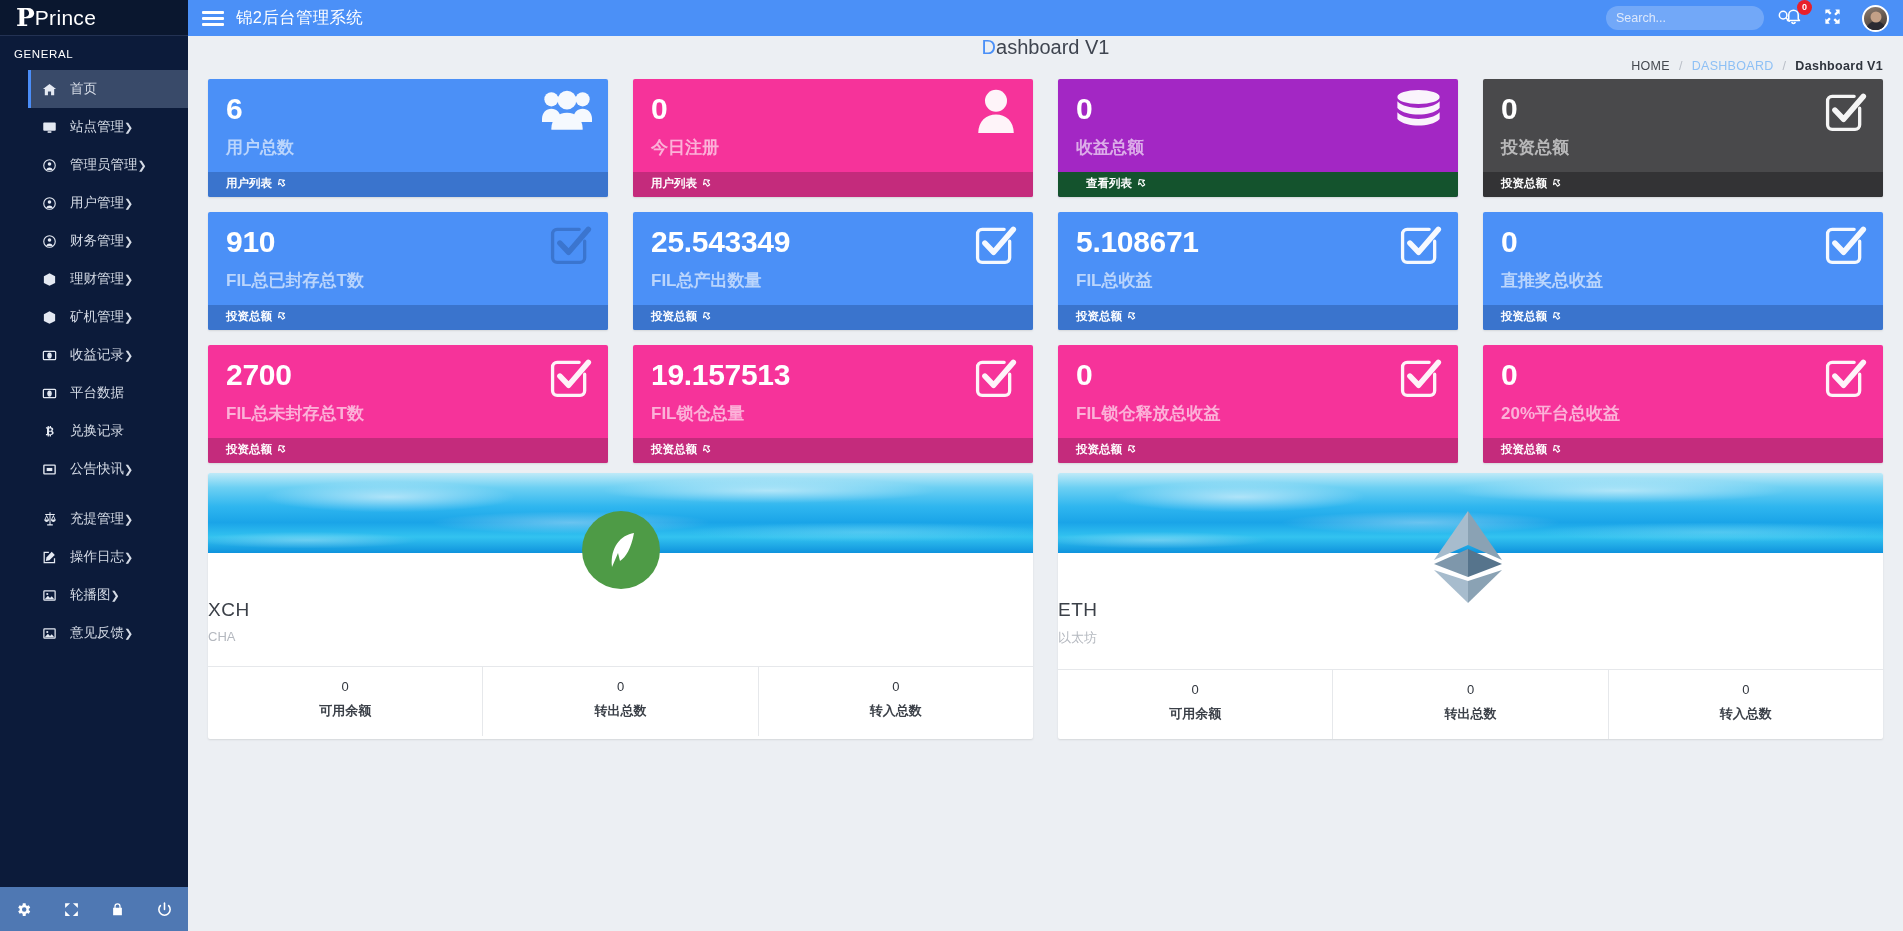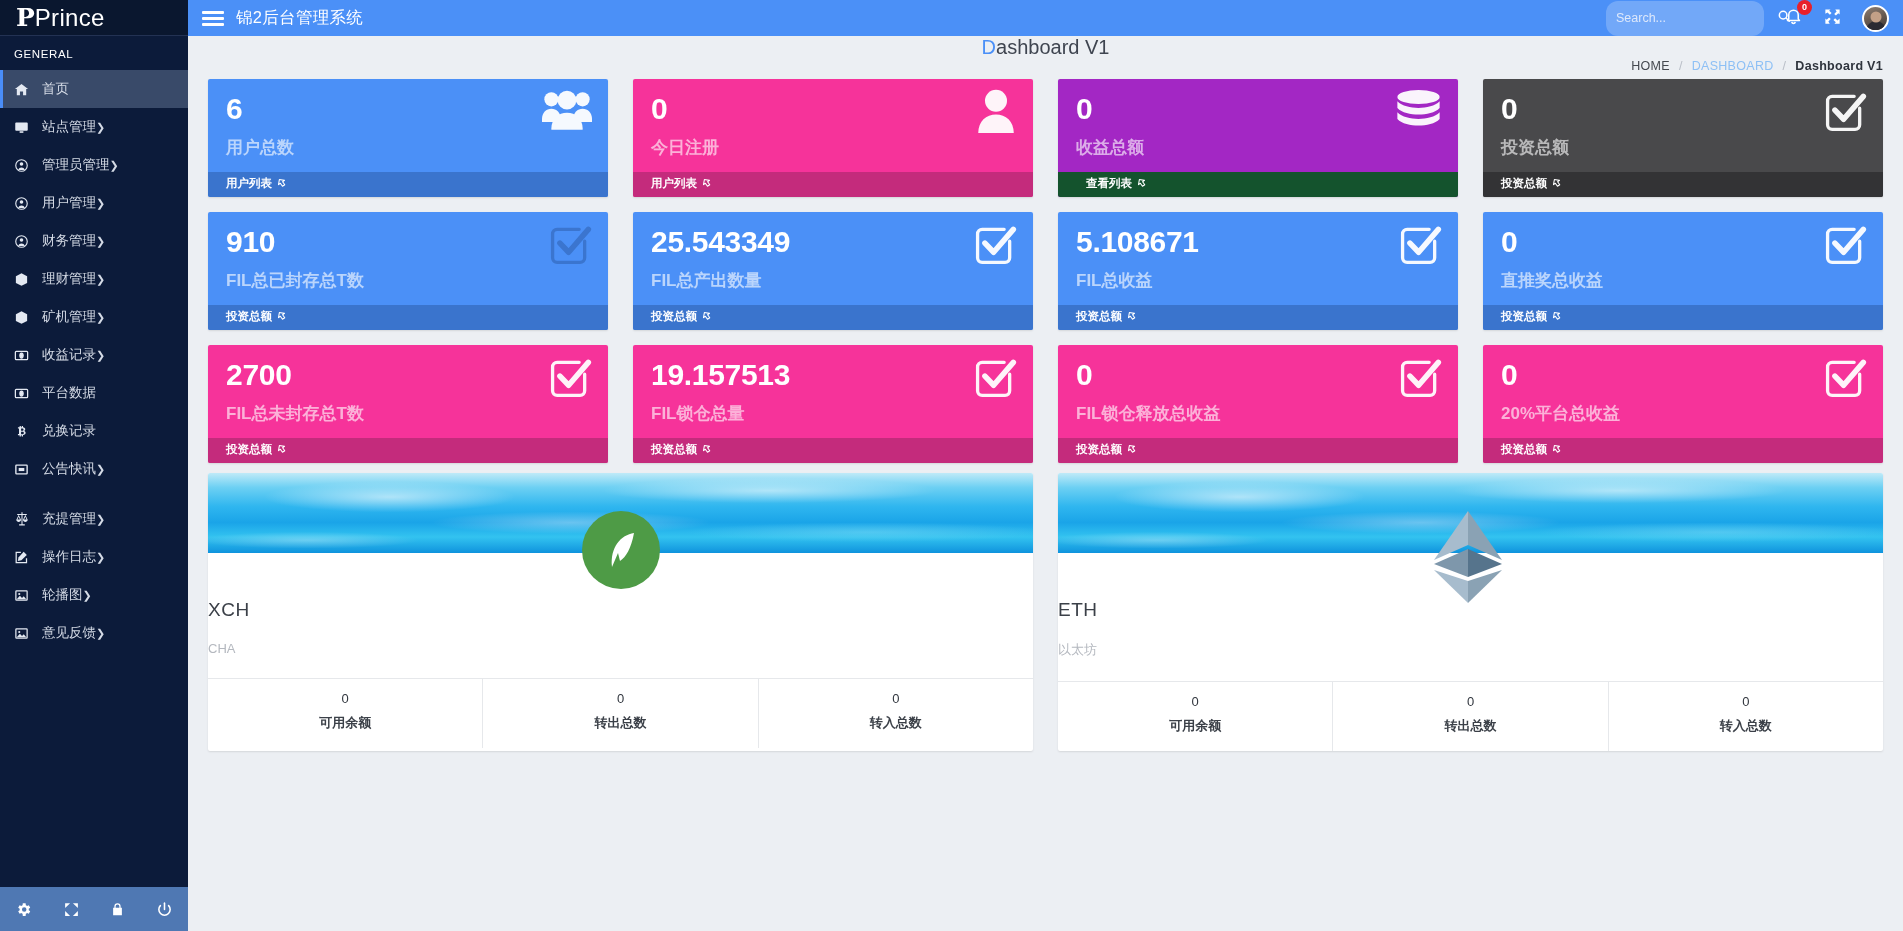--- a/index.html
+++ b/index.html
@@ -25,29 +25,29 @@
     display: flex; align-items: center;
     padding-left: 16px;
     border-bottom: 1px solid #233253;
   }
   .brand-logo {
     font-size: 25px; font-weight: bold; color: #ffffff;
     line-height: 1; letter-spacing: -1px;
     font-family: "DejaVu Serif", serif;
   }
   .brand-name {
-    font-size: 24px; color: #ffffff; font-weight: 400;
+    font-size: 21px; color: #ffffff; font-weight: 400;
     letter-spacing: 0.3px; margin-left: 1px;
   }
   .sec-title {
     font-size: 11.5px; font-weight: normal; color: #ffffff;
     letter-spacing: 0.6px;
     padding: 12px 0 10px 14px;
   }
-  .nav { list-style: none; }
+  .nav { list-style: none; margin-left: 28px; }
   .nav-item {
     display: flex; align-items: center;
     height: 38px; padding-left: 14px;
     font-size: 13.5px; color: #d5dbe6;
     cursor: pointer; position: relative;
   }
   .nav-item.active {
     background: #394a69;
     border-left: 3px solid #4a8df8;
     padding-left: 11px;
@@ -77,21 +77,21 @@
     height: 36px; background: #4b90f7;
     display: flex; align-items: center;
     padding: 0 14px 0 14px;
     color: #fff;
   }
   .hamburger { width: 22px; cursor: pointer; margin-right: 12px; display:flex; flex-direction:column; gap:3px;}
   .hamburger i { display:block; height:3px; background:#fff; border-radius:1px; }
   .app-title { font-size: 16.5px; font-weight: 400; letter-spacing: .3px; }
   .topbar-right { margin-left: auto; display: flex; align-items: center; gap: 20px; }
   .searchbox {
-    width: 158px; height: 35px; border-radius: 12px;
+    width: 158px; height: 24px; border-radius: 12px;
     background: rgba(255,255,255,0.22);
     display: flex; align-items: center; padding: 0 10px;
   }
   .searchbox input {
     flex: 1; border: none; outline: none; background: transparent;
     color: #fff; font-size: 12.5px; font-family: inherit;
   }
   .searchbox input::placeholder { color: #dde8fb; }
   .bell-wrap { position: relative; cursor: pointer; }
   .badge {
@@ -202,21 +202,21 @@
       radial-gradient(ellipse 260px 14px at 80% 74%, rgba(120,215,245,.5), transparent 70%),
       radial-gradient(ellipse 160px 12px at 12% 84%, rgba(255,255,255,.3), transparent 70%);
   }
   .coin-logo {
     position: absolute; left: 50%; top: 38px;
     transform: translateX(-50%);
     width: 78px; height: 78px; z-index: 3;
   }
   .coin-meta { text-align: left; padding: 46px 0 22px 0; }
   .coin-sym { font-size: 19px; color: #3b4048; letter-spacing: .5px; }
-  .coin-name { font-size: 13px; color: #b4b8bf; margin-top: 20px; }
+  .coin-name { font-size: 13px; color: #b4b8bf; margin-top: 8px; }
   .coin-stats {
     display: flex; border-top: 1px solid #e6e8eb;
   }
   .coin-stat {
     flex: 1; text-align: center; padding: 12px 0 16px 0;
     border-right: 1px solid #e6e8eb;
   }
   .coin-stat:last-child { border-right: none; }
   .coin-stat-v { font-size: 13px; color: #32373f; }
   .coin-stat-l { font-size: 13px; color: #3b4048; margin-top: 8px; font-weight: bold; }

